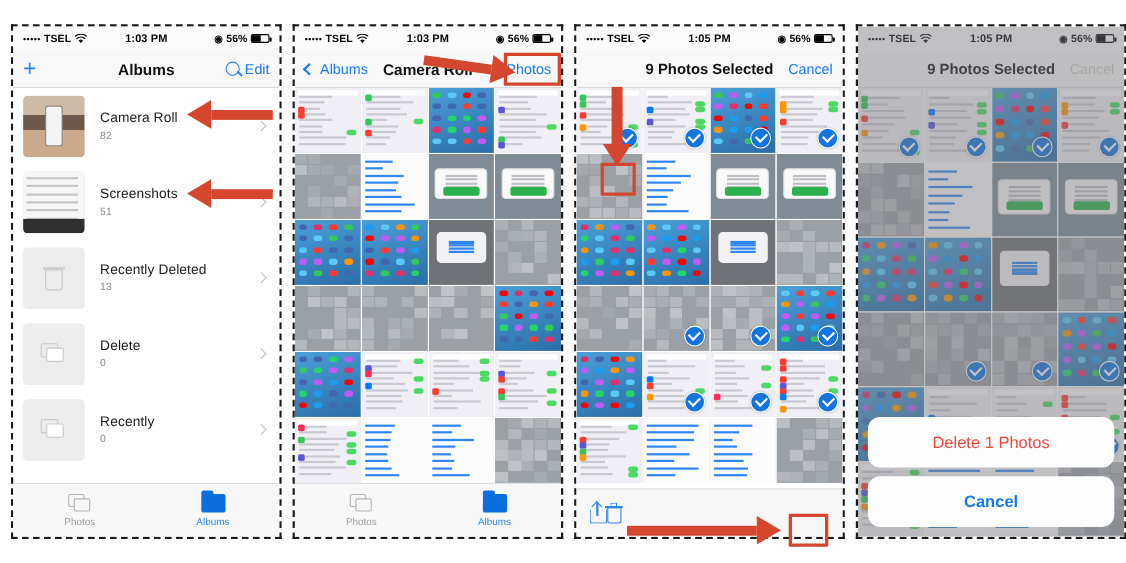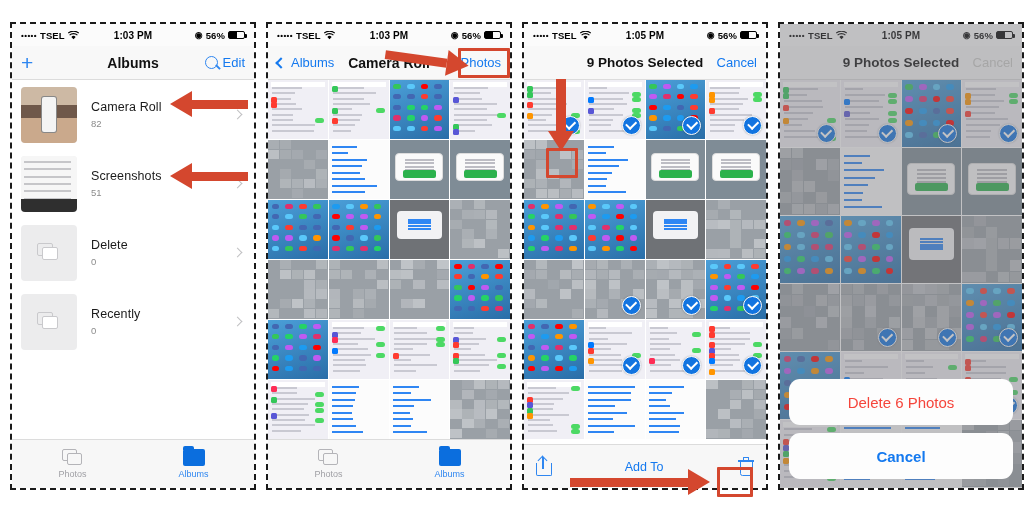--- a/index.html
+++ b/index.html
@@ -370,20 +370,30 @@
               <i></i>
             </div>
         </div>
         <div class="album-meta">
           <div class="album-name">Screenshots</div>
           <div class="album-count">51</div>
         </div>
         <div class="row-chev"></div>
       </div>
 
+      <div class="album-row">
+        <div class="album-thumb">
+          <div class="trash-glyph"></div>
+        </div>
+        <div class="album-meta">
+          <div class="album-name">Recently Deleted</div>
+          <div class="album-count">13</div>
+        </div>
+        <div class="row-chev"></div>
+      </div>
 
       <div class="album-row">
         <div class="album-thumb">
           <div class="stack-glyph">
               <i></i>
               <i></i>
             </div>
         </div>
         <div class="album-meta">
           <div class="album-name">Delete</div>
@@ -1398,21 +1408,20 @@
             <i style="left: 20%; top: 83%; width: 19%; height: 15.6%; background: rgba(255, 255, 255, 0.19);"></i>
             <i style="left: 60%; top: 83%; width: 19%; height: 15.6%; background: rgba(255, 255, 255, 0.09);"></i>
           </div>
         </div>
       </div>
 
     <div class="seltoolbar">
       <div class="share-ico">
           <span class="share-arrow"></span>
         </div>
-      <div class="addto">Add To</div>
       <div class="trash-btn">
           <span class="trash-lid"></span>
         </div>
     </div>
   </div>
 
   <div class="panel" id="panel4">
     <div class="statusbar">
       <div class="sb-left">
         <span class="sb-dots">•••••</span>
@@ -1902,21 +1911,21 @@
             <i style="left: 60%; top: 66.4%; width: 19%; height: 15.6%; background: rgba(255, 255, 255, 0.16);"></i>
             <i style="left: 0%; top: 83%; width: 19%; height: 15.6%; background: rgba(255, 255, 255, 0.24);"></i>
             <i style="left: 20%; top: 83%; width: 19%; height: 15.6%; background: rgba(255, 255, 255, 0.19);"></i>
             <i style="left: 60%; top: 83%; width: 19%; height: 15.6%; background: rgba(255, 255, 255, 0.09);"></i>
           </div>
         </div>
       </div>
 
     <div class="dim-overlay"></div>
     <div class="sheet">
-      <div class="sheet-btn sheet-destructive">Delete 6 Photos</div>
+      <div class="sheet-btn sheet-destructive">Delete 1 Photos</div>
       <div class="sheet-btn sheet-cancel">Cancel</div>
     </div>
   </div>
 
   <div class="arrow left" style="left:170px; top:104px; width:78px;">
     <div class="head"></div>
       <div class="shaft"></div>
   </div>
   <div class="arrow left" style="left:170px; top:176px; width:78px;">
     <div class="head"></div>

